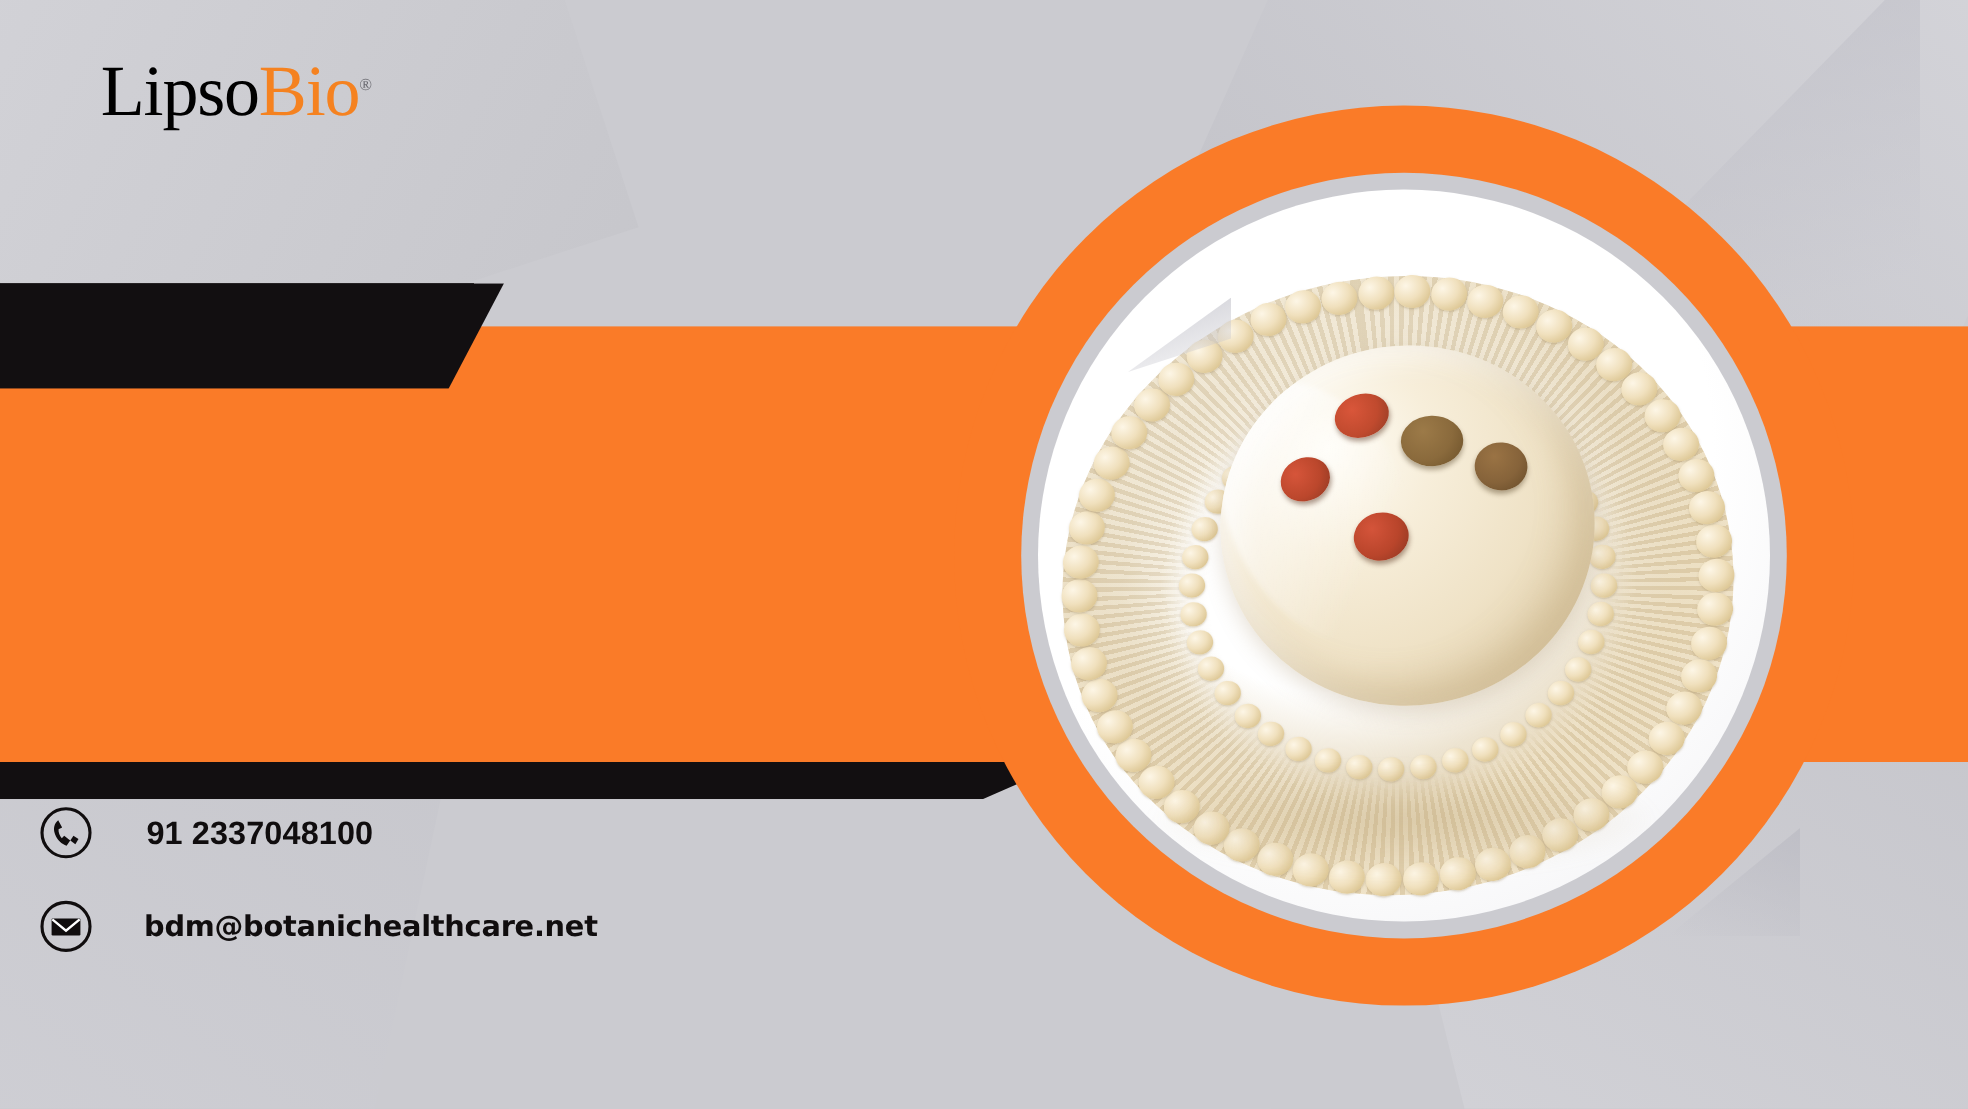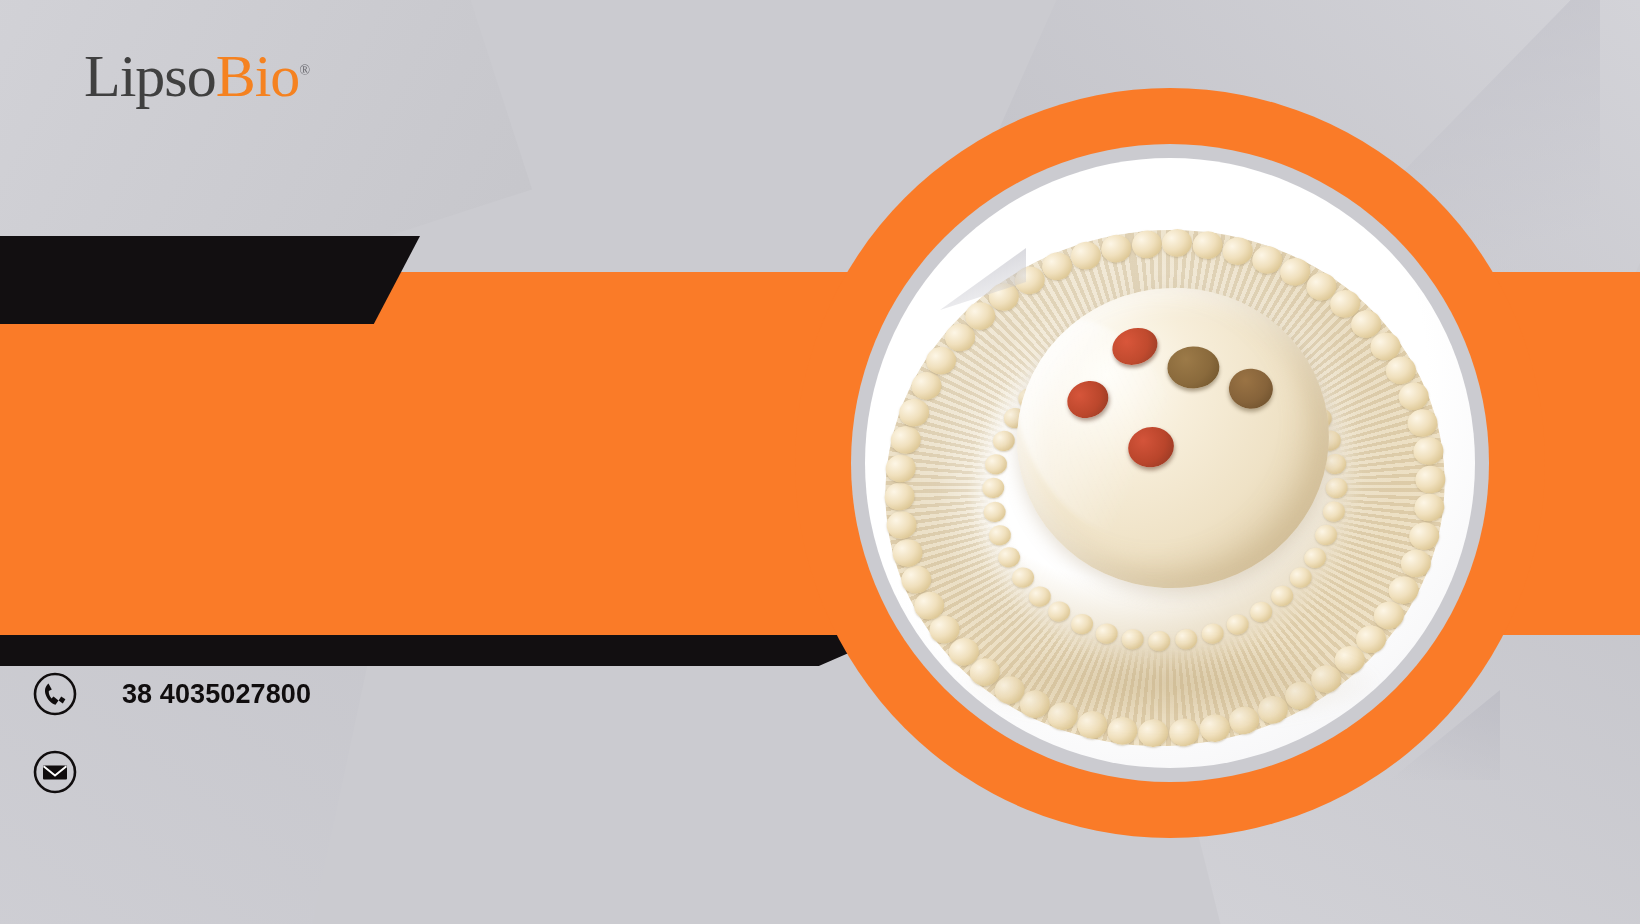--- a/index.html
+++ b/index.html
@@ -52,21 +52,21 @@
 
   
   #logo {
     position:absolute; left:84px; top:46px;
     font-family:"Liberation Serif", serif;
     font-size:60px; line-height:1;
     letter-spacing:-1px;
     white-space:nowrap;
     z-index:40;
   }
-  #logo .l-dark { color:#404040; font-weight:400; }
+  #logo .l-dark { color:#000000; font-weight:400; }
   #logo .l-orange { color:#f58220; font-weight:400; }
   #logo .l-reg {
     font-size:14px; vertical-align:super; color:#6a6a70;
     letter-spacing:0;
   }
 
   
   .band-orange {
     position:absolute;
     left:0; top:272px; width:1640px; height:363px;
@@ -452,28 +452,29 @@
 
 
     <div class="c-row row-phone">
       <span class="c-icon">
         <svg width="46" height="46" viewBox="0 0 46 46" fill="none">
           <circle cx="23" cy="23" r="20" stroke="#100d0e" stroke-width="2.6"></circle>
           <path d="M16.5 12.5 C13.5 15 12 19 13.8 24 C15.6 29 19.5 32.5 23.5 33.8 L26.5 29.5 L21.5 25.5 L19.5 27.5 C17.8 25.5 16.5 22.5 16.8 20 L19.8 18.5 Z" fill="#100d0e"></path>
           <path d="M26.6 29.4 L30.8 32.6 L33.4 28.2 L29.2 25.4 Z" fill="#100d0e"></path>
         </svg>
       </span>
-      <span class="c-text">38 4035027800</span>
+      <span class="c-text">91 2337048100</span>
     </div>
 
     <div class="c-row row-mail">
       <span class="c-icon">
         <svg width="46" height="46" viewBox="0 0 46 46" fill="none">
           <circle cx="23" cy="23" r="20" stroke="#100d0e" stroke-width="2.6"></circle>
           <rect x="11" y="16.5" width="24" height="14" rx="1" fill="#100d0e"></rect>
           <path d="M11.6 17.2 L23 26.5 L34.4 17.2" stroke="#ffffff" stroke-width="2" fill="none"></path>
         </svg>
       </span>
+      <span class="c-text">bdm@botanichealthcare.net</span>
     </div>
 
   </div>
 
 </div>
 
 </body></html>

